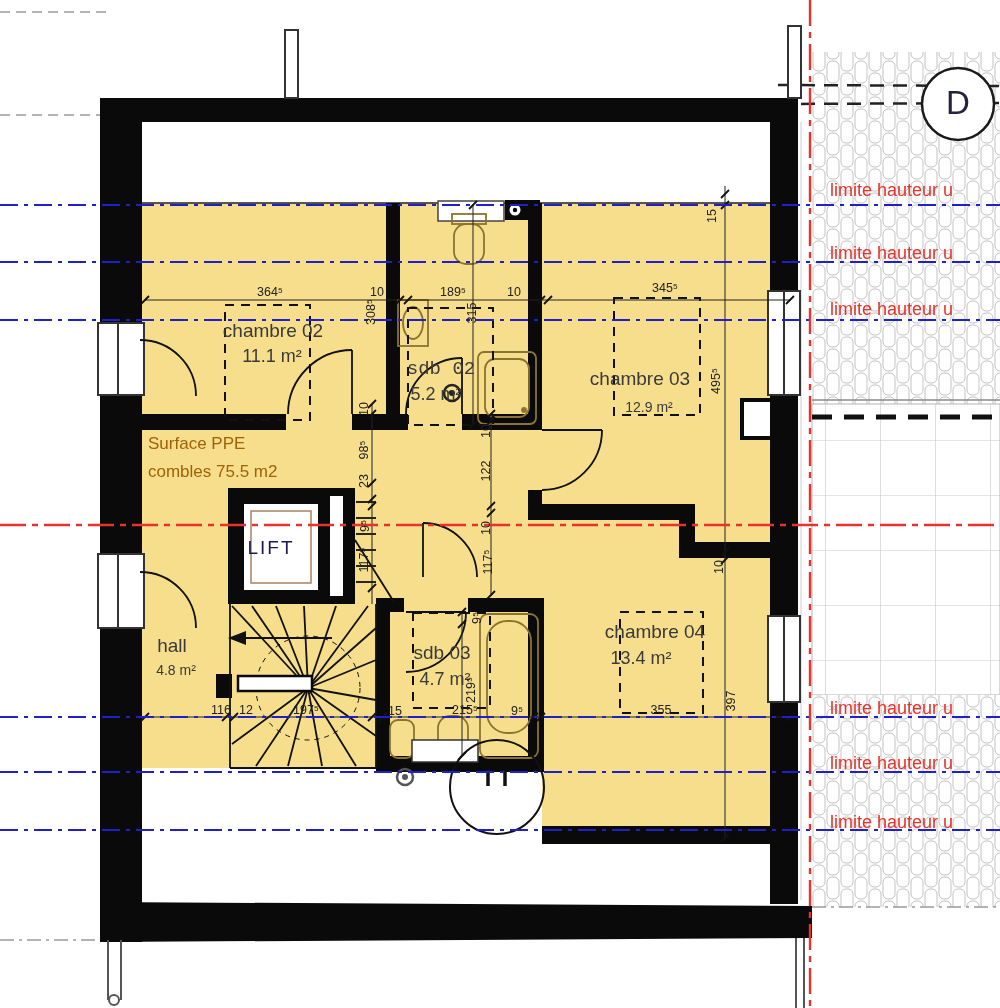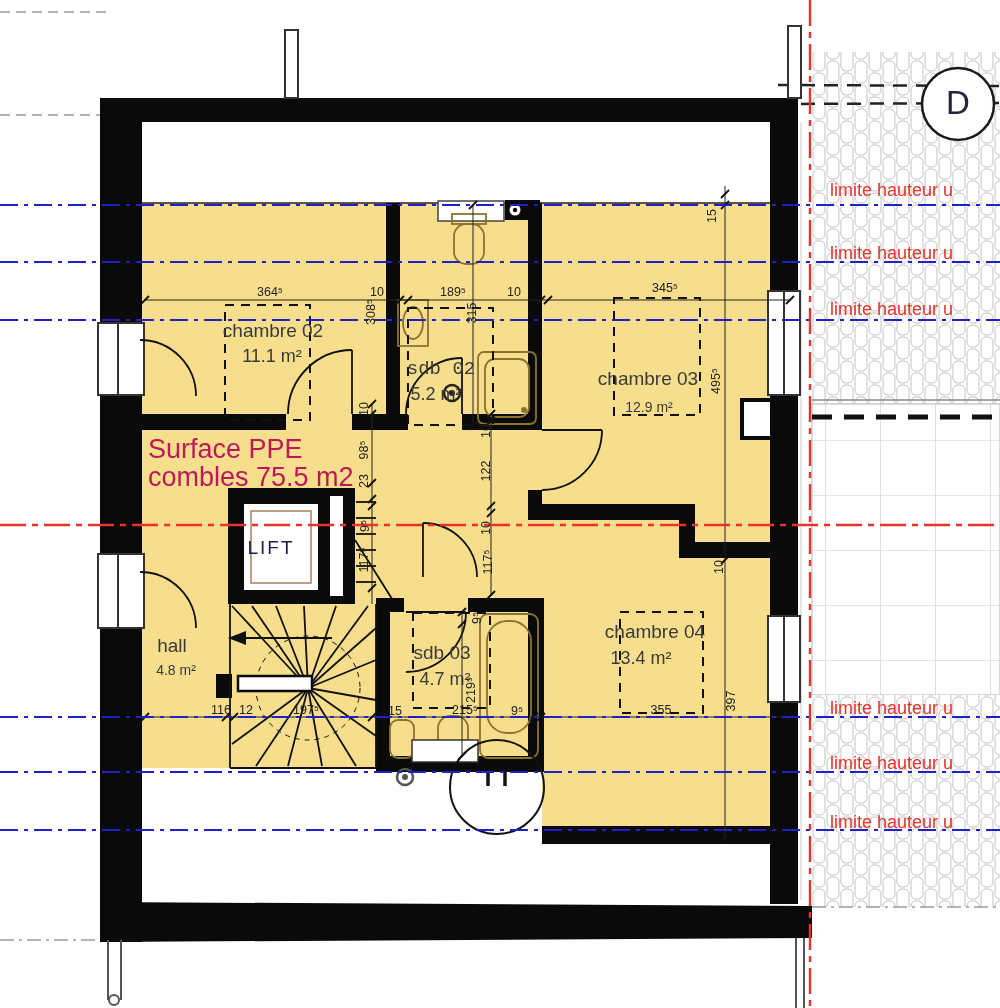--- a/index.html
+++ b/index.html
@@ -5,21 +5,21 @@
   html,body{margin:0;padding:0;background:#fff;}
   #plan{position:relative;width:1000px;height:1008px;background:#fff;overflow:hidden;
         font-family:"Liberation Sans", sans-serif;}
   #plan svg{position:absolute;left:0;top:0;}
   .lbl{position:absolute;white-space:nowrap;transform:translate(-50%,-50%);color:#333;}
   .v{transform:translate(-50%,-50%) rotate(-90deg);}
   .dim{font-size:12.5px;color:#222;letter-spacing:0;}
   .room{font-size:19px;color:#3a3a3a;}
   .area-lg{font-size:18px;color:#3a3a3a;}
   .area-sm{font-size:14px;color:#3a3a3a;}
-  .surface{position:absolute;font-size:27px;color:#be185d;white-space:nowrap;}
+  .surface{position:absolute;font-size:17px;color:#a16207;white-space:nowrap;}
   .lift-lbl{font-size:19px;color:#1b1b4e;letter-spacing:2px;}
   .limit{position:absolute;left:830px;font-size:18px;color:#e8332c;white-space:nowrap;}
   .dmark{font-size:33px;color:#23233d;font-weight:500;}
 </style>
 </head>
 <body>
 
 <div id="plan">
 
 <svg width="1000" height="1008" viewBox="0 0 1000 1008">
@@ -246,21 +246,21 @@
     <line x1="810" y1="0" x2="810" y2="1008"></line>
   </g>
 
   <circle cx="958" cy="104" r="36" fill="#fff" stroke="#1a1a1a" stroke-width="2.5"></circle>
 </svg>
 
 <div class="lbl room" style="left:273px;top:331px;">chambre 02</div>
 <div class="lbl area-lg" style="left:272px;top:356px;">11.1 m²</div>
 <div class="lbl room" style="left:441px;top:369px;font-family:Liberation Mono, monospace;">sdb 02</div>
 <div class="lbl area-lg" style="left:436px;top:394px;">5.2 m²</div>
-<div class="lbl room" style="left:640px;top:379px;margin-left:8px;">chambre 03</div>
+<div class="lbl room" style="left:640px;top:379px;">chambre 03</div>
 <div class="lbl area-sm" style="left:649px;top:407px;">12.9 m²</div>
 <div class="lbl room" style="left:636px;top:632px;margin-left:19px;">chambre 04</div>
 <div class="lbl area-lg" style="left:641px;top:658px;">13.4 m²</div>
 <div class="lbl room" style="left:442px;top:653px;">sdb 03</div>
 <div class="lbl area-lg" style="left:445px;top:679px;">4.7 m²</div>
 <div class="lbl room" style="left:172px;top:646px;">hall</div>
 <div class="lbl area-sm" style="left:176px;top:670px;">4.8 m²</div>
 <div class="lbl lift-lbl" style="left:271px;top:548px;">LIFT</div>
 
 <div class="surface" style="left:148px;top:434px;">Surface PPE</div>

